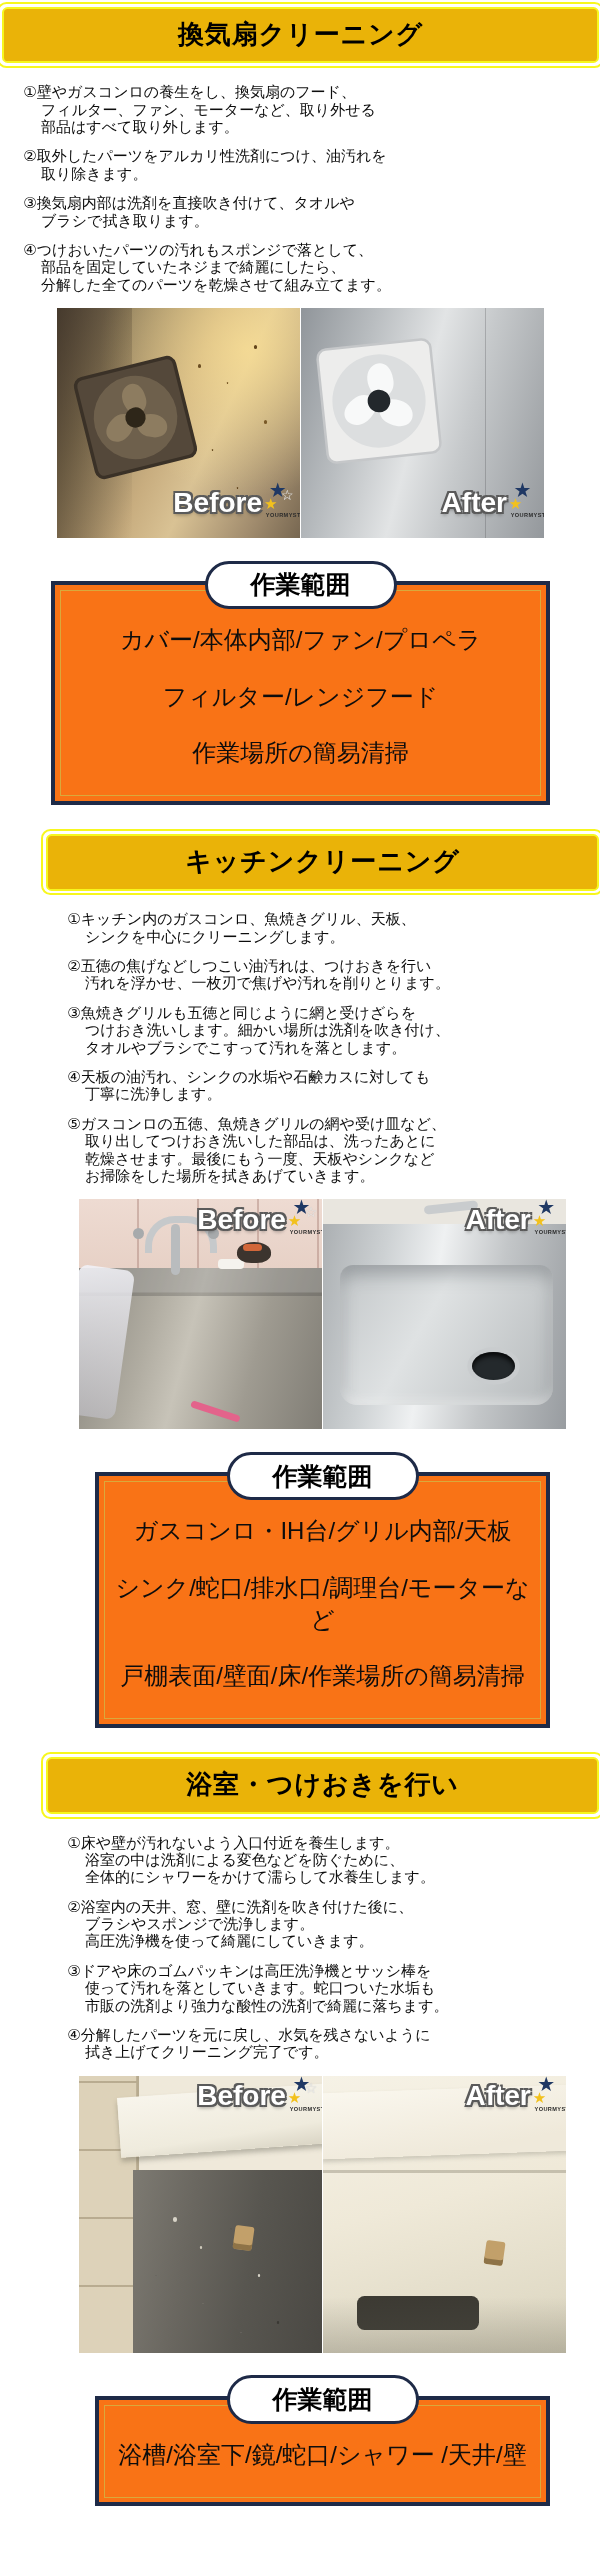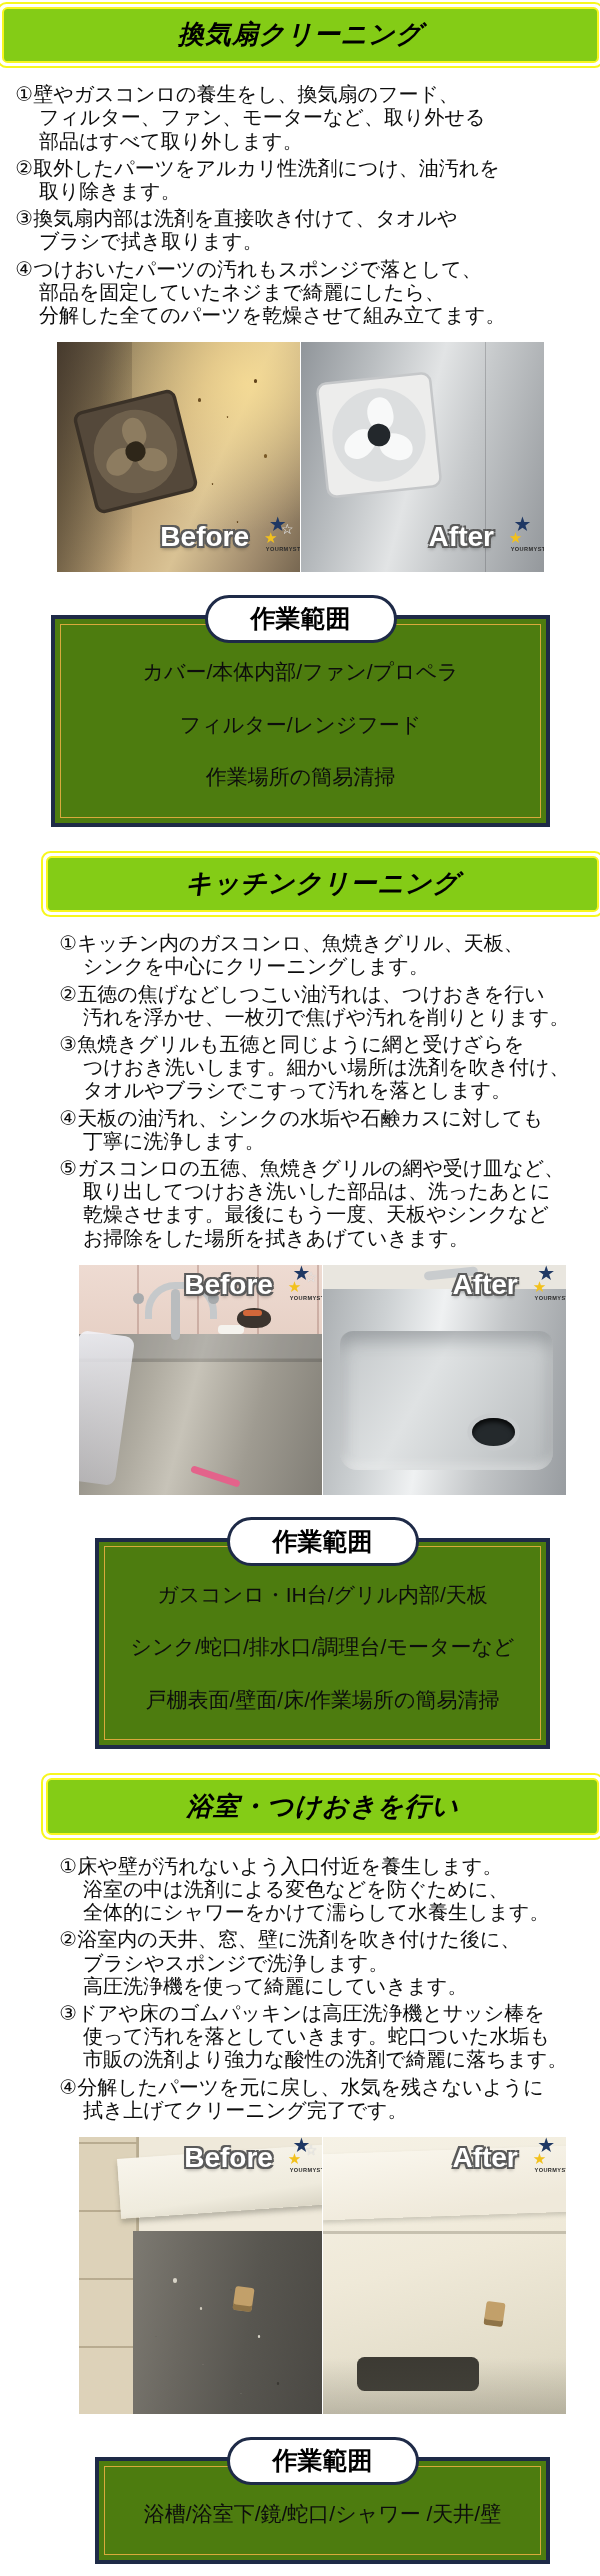--- a/index.html
+++ b/index.html
@@ -3,34 +3,34 @@
 <meta charset="utf-8">
 <style>
   html,body{margin:0;padding:0;background:#ffffff;}
   body{width:601px;font-family:"Liberation Sans","DejaVu Sans",sans-serif;color:#111;}
 
   .svc{padding-top:1.9px;}
   .svc + .svc{margin-top:22.5px;padding-left:44px;}
 
   
   .title-box{margin:0 -2.8px;border:2.8px solid #f7f71e;border-radius:9.4px;padding:2.8px;background:#fff;}
-  .title-inner{border:2.8px solid #f7f71e;border-radius:5.6px;background:#84cc16;font-style:italic;}
+  .title-inner{border:2.8px solid #f7f71e;border-radius:5.6px;background:#eab308;}
   .title{margin:0;padding:8.4px 0 9.4px;text-align:center;font-size:26px;font-weight:bold;color:#000;letter-spacing:0.9px;}
 
   
   .steps{margin:15px 5.6px 0 11.3px;}
-  .step{margin:4px;font-size:20px;line-height:1.16;color:#0d0d0d;white-space:pre-line;
+  .step{margin:12px;font-size:15px;line-height:1.16;color:#0d0d0d;white-space:pre-line;
         padding-left:1.18em;text-indent:-1.18em;letter-spacing:0;}
 
   
   .photo-pair{display:flex;gap:1.9px;justify-content:center;width:488px;margin:15px auto 0;}
   .photo{position:relative;width:243px;height:230px;overflow:hidden;background:#c9c9c9;}
   .photo-pair.tall .photo{height:277px;}
 
-  .ba-label{position:absolute;display:flex;align-items:flex-start;z-index:5;gap:13px;}
+  .ba-label{position:absolute;display:flex;align-items:flex-start;z-index:5;}
   .pos-bottom{bottom:9.4px;right:5.6px;}
   .pos-top{top:5.6px;right:3.8px;}
   .ba-word{font-size:28px;font-weight:800;color:#fff;line-height:1.1;
     text-shadow:-1.9px -1.9px 0 #5a5a5a,1.9px -1.9px 0 #5a5a5a,-1.9px 1.9px 0 #5a5a5a,1.9px 1.9px 0 #5a5a5a,0 2.8px 3.8px rgba(0,0,0,.35);}
   .ba-stars{position:relative;width:30px;height:41px;margin-left:1.9px;}
   .star-navy{position:absolute;top:-7.5px;left:4.7px;font-size:20px;color:#1f3864;line-height:1;}
   .star-ghost{position:absolute;top:0px;left:17px;font-size:14px;color:#ffffff;opacity:.9;line-height:1;text-shadow:0 0 0.9px #888;}
   .star-gold{position:absolute;top:8.4px;left:0;font-size:15px;color:#f2c11d;line-height:1;}
   .ba-wm{position:absolute;top:24.4px;left:1.9px;font-size:5.6px;font-weight:bold;color:#2b2b2b;letter-spacing:0.4px;white-space:nowrap;}
 
@@ -105,26 +105,26 @@
   .bf{background:linear-gradient(165deg,#f6f2e6 0%,#efe9d8 45%,#e2dcc8 80%,#d8d2bc 100%);}
   .bf .apron-top2{position:absolute;left:-3.8px;top:13px;right:-3.8px;height:66px;transform:rotate(-2deg);
     background:linear-gradient(172deg,#faf7ee,#efe9da 80%);box-shadow:0 2.8px 4.7px rgba(90,90,80,.25);}
   .bf .panel-line{position:absolute;left:0;top:94px;width:100%;height:2.8px;background:rgba(120,115,95,.35);}
   .bf .gap-shadow{position:absolute;left:34px;bottom:22.5px;width:122px;height:34px;background:#3c3a33;border-radius:7.5px;}
   .bf .bottom-shade{position:absolute;bottom:0;left:0;width:100%;height:56px;
     background:linear-gradient(rgba(90,88,78,0),rgba(90,88,78,.28));}
   .bf .clip{right:62px;top:165px;}
 
   
-  .scope-box{position:relative;margin:43px 51px 0;border:4.7px solid #1e2a47;background:#4d7c0f;padding:39px 9.4px 26px;}
+  .scope-box{position:relative;margin:43px 51px 0;border:4.7px solid #1e2a47;background:#f97316;padding:39px 9.4px 26px;}
   .scope-box::before{content:"";position:absolute;inset:4.7px;border:1.9px solid #d9a93c;pointer-events:none;}
   .scope-pill{position:absolute;top:-24.4px;left:50%;transform:translateX(-50%);background:#fff;
     border:3.8px solid #1e2a47;border-radius:26px;padding:4.7px 43px;font-size:25px;font-weight:bold;
     white-space:nowrap;z-index:2;color:#000;}
-  .scope-line{position:relative;text-align:center;font-size:21px;color:#0d0d0d;margin:0 0 24.4px;letter-spacing:0;}
+  .scope-line{position:relative;text-align:center;font-size:24px;color:#0d0d0d;margin:0 0 24.4px;letter-spacing:0;}
   .scope-line:last-child{margin-bottom:5.6px;text-align:center;}
 </style>
 </head>
 <body>
 
 <section class="svc">
   <div class="title-box">
     <div class="title-inner">
       <h2 class="title">換気扇クリーニング</h2>
     </div>

